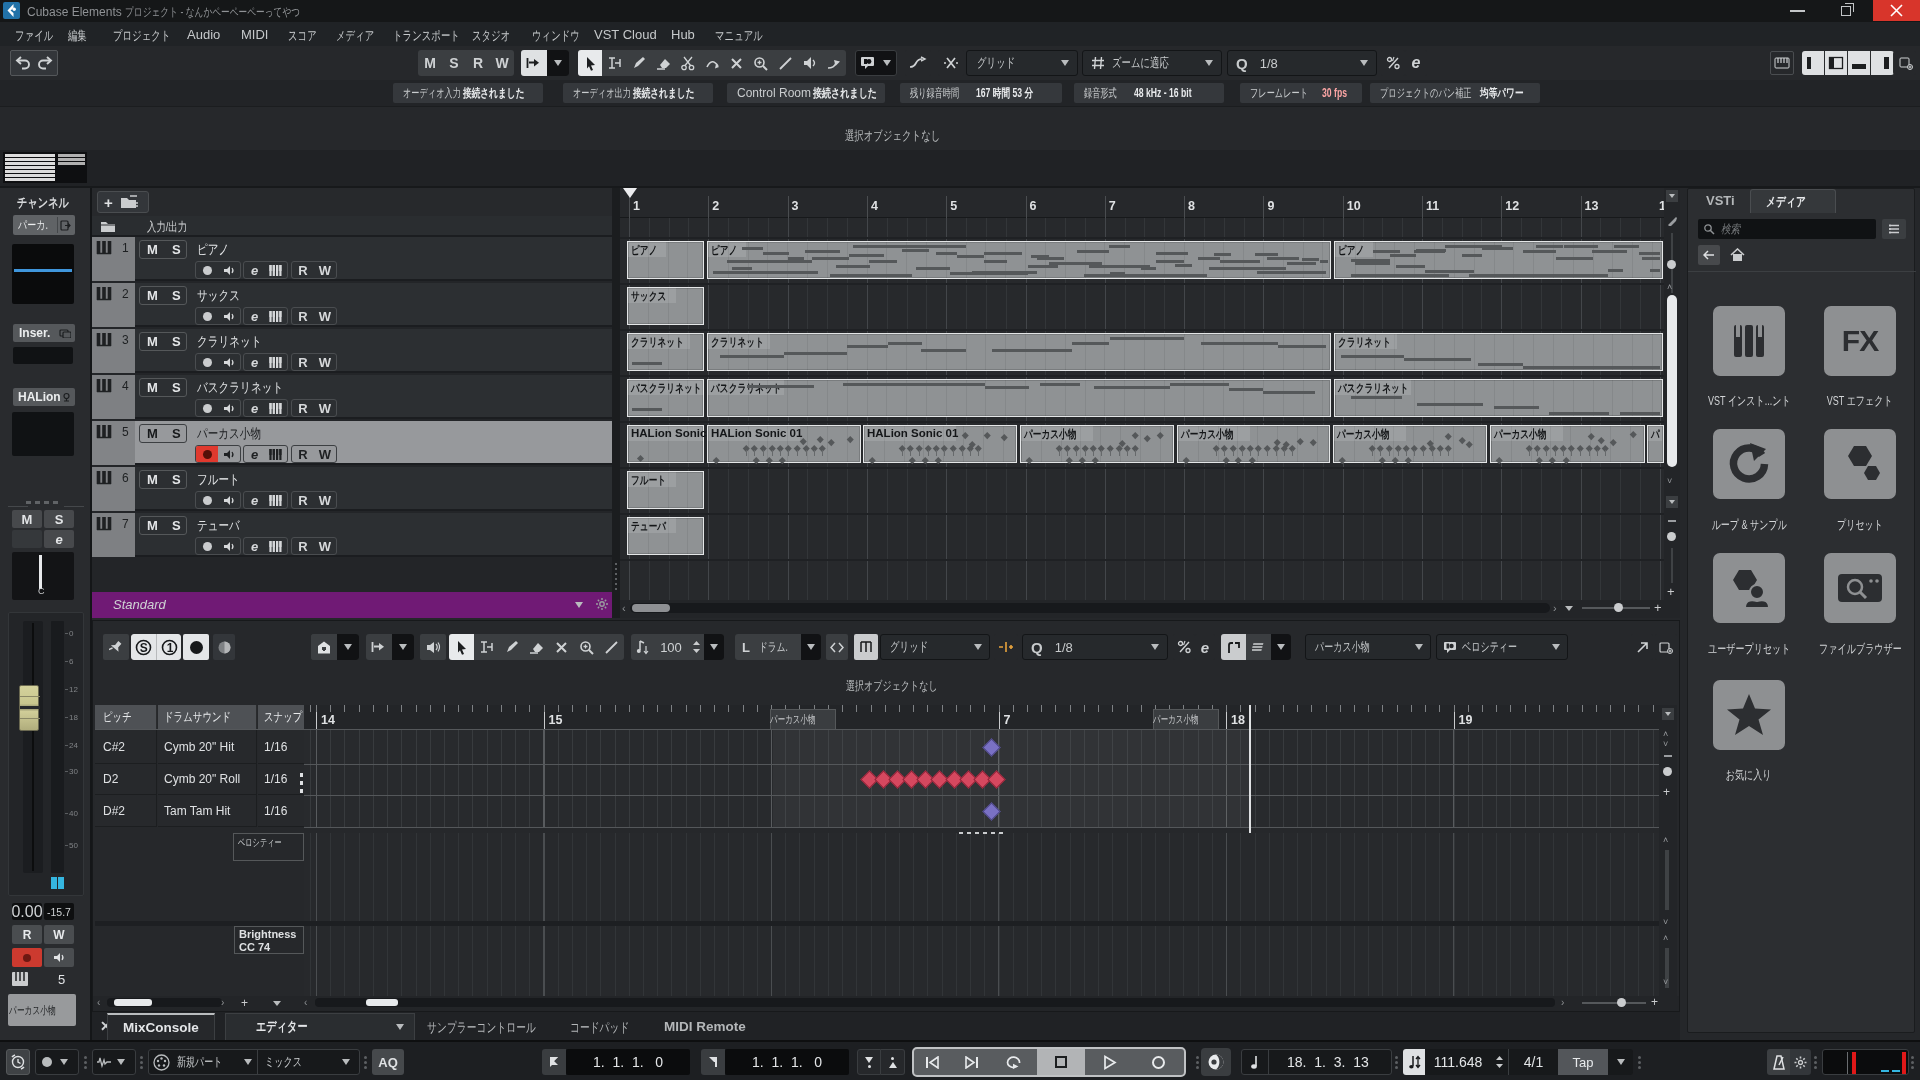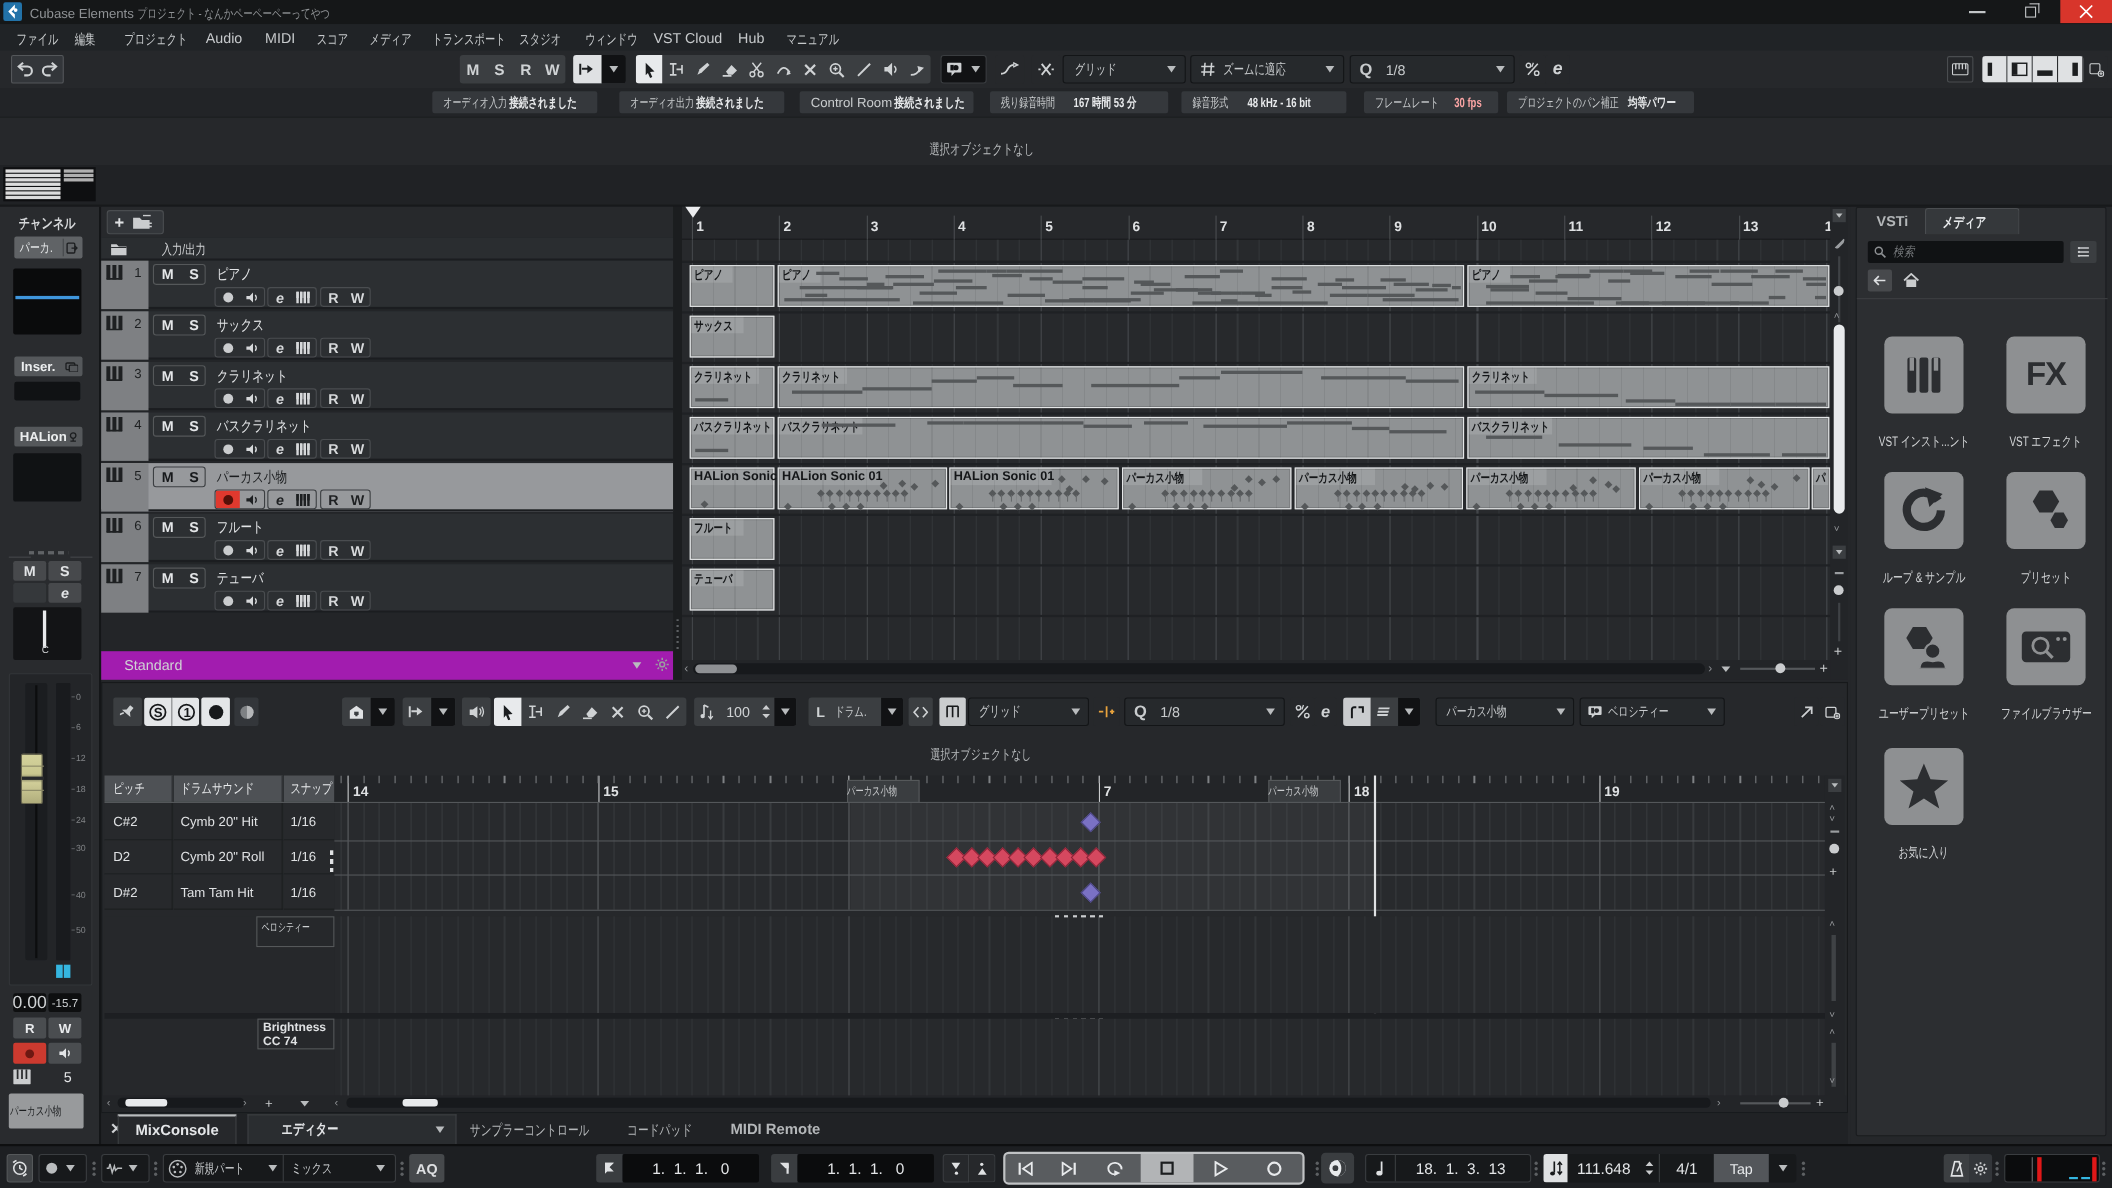--- a/index.html
+++ b/index.html
@@ -668,21 +668,21 @@
             <path d="M1.5 0 V11 M4.8 0 V11 M8.1 0 V11 M11.4 0 V11" stroke="#d6d8da" stroke-width="2.2"></path>
             <path d="M1.5 0 V6 M4.8 0 V6 M8.1 0 V6 M11.4 0 V6" stroke="#d6d8da" stroke-width="2.2"></path>
           </svg>
         </div>
       </div>
       <div class="abs" style="left:199px;top:24px;width:46px;height:18px;border:1.5px solid #4a4d50;border-radius:3px;display:flex;overflow:hidden;">
         <div class="cell" style="width:23px;font-weight:bold;font-size:13px;color:#d6d8da;">R</div>
         <div class="cell" style="width:23px;font-weight:bold;font-size:13px;color:#d6d8da;">W</div>
       </div>
     </div>
-    <div class="abs" style="left:0;top:404px;width:520px;height:26px;background:#a21caf;">
+    <div class="abs" style="left:0;top:404px;width:520px;height:26px;background:#701a75;font-style:italic;">
 <span class="tx" style="left:21px;top:5px;font-size:13px;color:#cfd2d4;">Standard</span>
 <div class="dar" style="position:absolute;left:483px;top:10px;"></div>
 <svg width="14" height="14" viewBox="0 0 14 14" style="position:absolute;left:503px;top:5px;">
         <circle cx="7" cy="7" r="2.2" fill="none" stroke="#9a9da0" stroke-width="1.4"></circle>
         <g stroke="#9a9da0" stroke-width="1.4">
           <path d="M7 1 V3 M7 11 V13 M1 7 H3 M11 7 H13 M2.8 2.8 L4.2 4.2 M9.8 9.8 L11.2 11.2 M11.2 2.8 L9.8 4.2 M4.2 9.8 L2.8 11.2"></path>
         </g>
       </svg>
 </div>
   </div>

